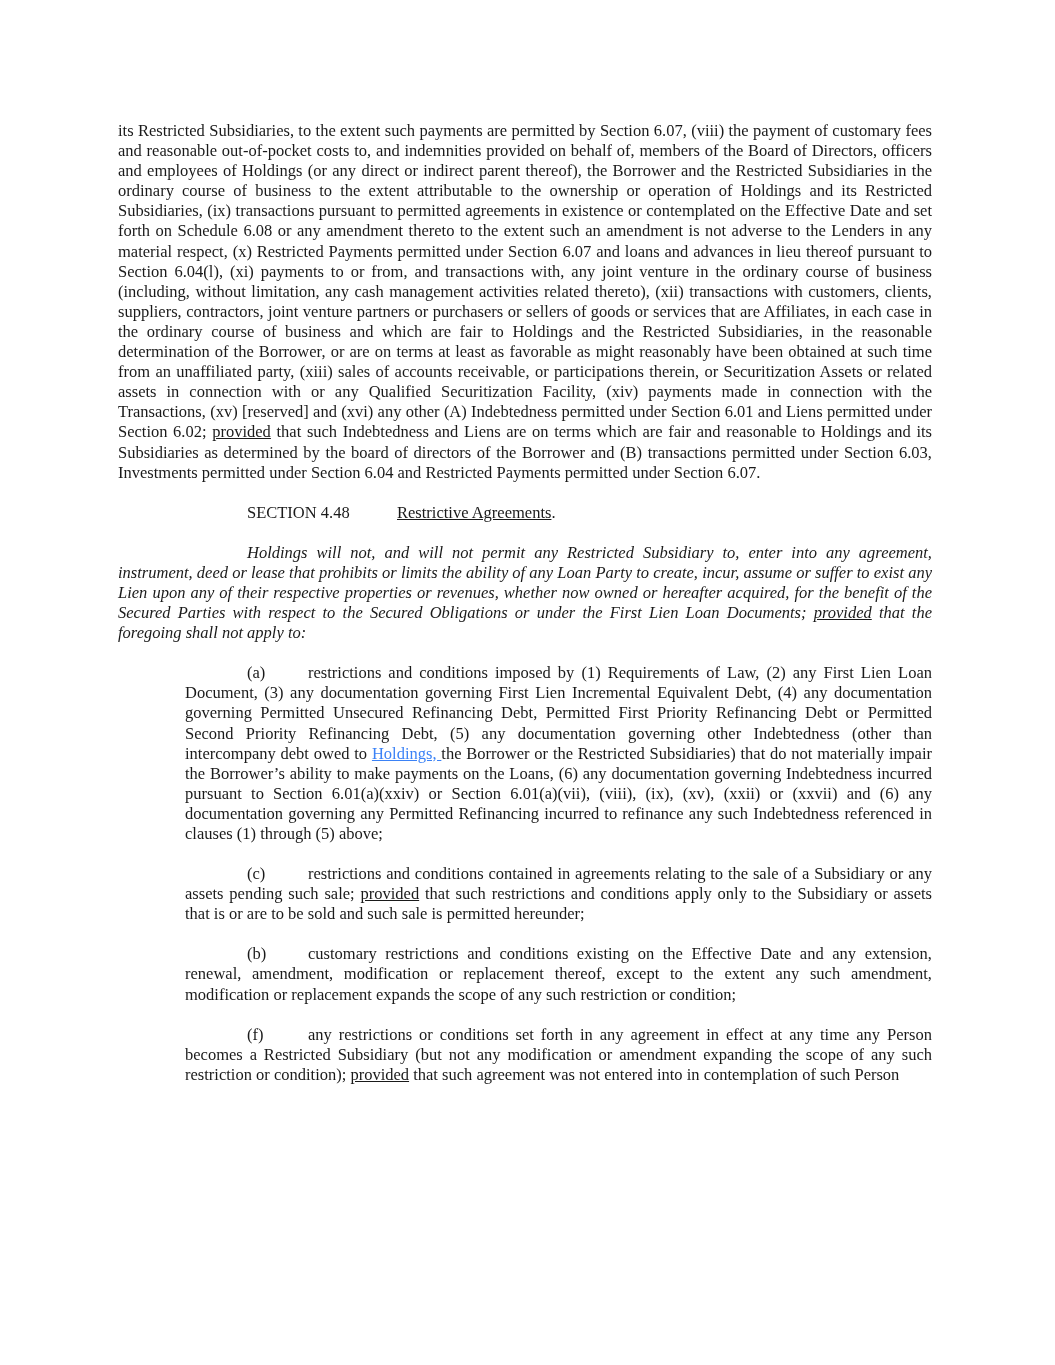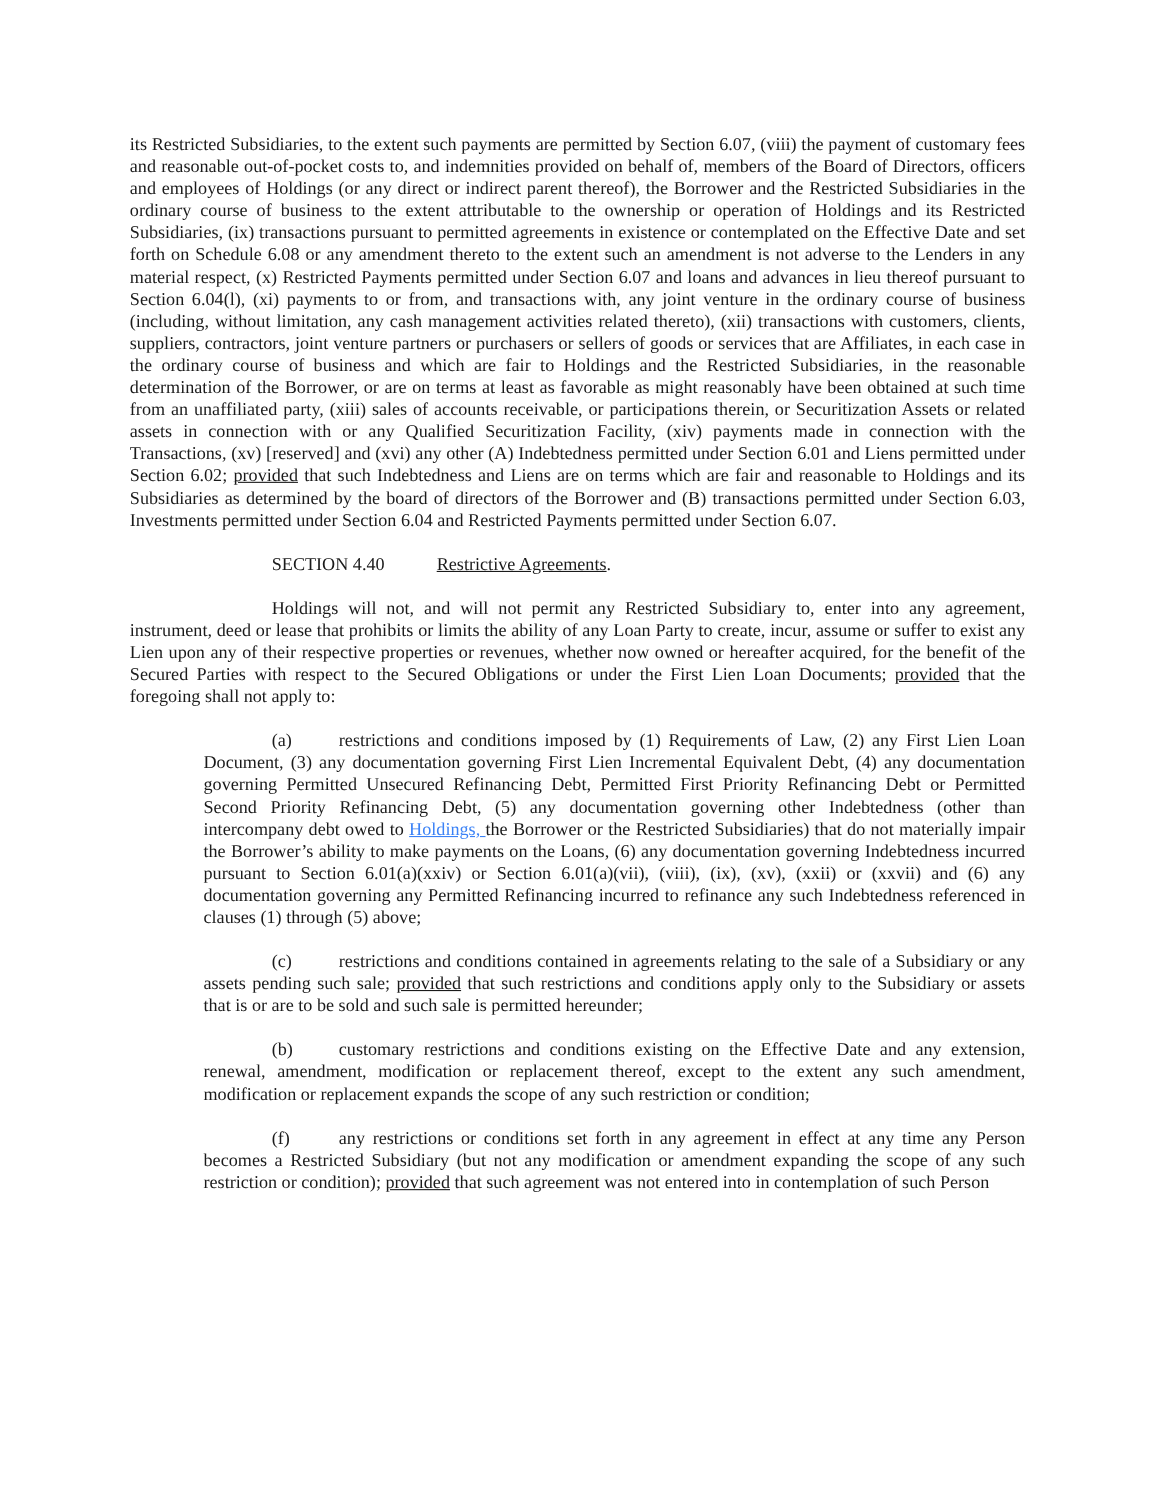--- a/index.html
+++ b/index.html
@@ -15,42 +15,42 @@
     position:absolute;
     left:118px; top:121px; width:814px;
     font-size:16.5px;
     line-height:20.1px;
     text-align:justify;
   }
   .content p { margin:0 0 20px 0; padding:0; }
   p.heading { margin-left:129px; text-align:left; }
   .htab { display:inline-block; width:150px; }
   .title-u { text-decoration:underline; }
-  p.intro { text-indent:129px; }
+  p.intro { text-indent:129px;font-style:italic; }
   p.clause { margin-left:67px; text-indent:62px; }
   .clause-label { display:inline-block; width:61px; text-indent:0; }
   .u { text-decoration:underline; }
   .ins { color:#3b82f6; text-decoration:underline; }
   .footer {
     position:absolute;
     top:1283px; left:0; width:100%;
     text-align:center;
     font-size:16.5px;
   }
 </style>
 </head>
 <body>
 
 <div class="page">
   <div class="content">
 
     <p><span>its Restricted Subsidiaries, to the extent such payments are permitted by Section 6.07, (viii) the payment of customary fees and reasonable out-of-pocket costs to, and indemnities provided on behalf of, members of the Board of Directors, officers and employees of Holdings (or any direct or indirect parent thereof), the Borrower and the Restricted Subsidiaries in the ordinary course of business to the extent attributable to the ownership or operation of Holdings and its Restricted Subsidiaries, (ix) transactions pursuant to permitted agreements in existence or contemplated on the Effective Date and set forth on Schedule 6.08 or any amendment thereto to the extent such an amendment is not adverse to the Lenders in any material respect, (x) Restricted Payments permitted under Section 6.07 and loans and advances in lieu thereof pursuant to Section 6.04(l), (xi) payments to or from, and transactions with, any joint venture in the ordinary course of business (including, without limitation, any cash management activities related thereto), (xii) transactions with customers, clients, suppliers, contractors, joint venture partners or purchasers or sellers of goods or services that are Affiliates, in each case in the ordinary course of business and which are fair to Holdings and the Restricted Subsidiaries, in the reasonable determination of the Borrower, or are on terms at least as favorable as might reasonably have been obtained at such time from an unaffiliated party, (xiii) sales of accounts receivable, or participations therein, or Securitization Assets or related assets in connection with or any Qualified Securitization Facility, (xiv) payments made in connection with the Transactions, (xv) [reserved] and (xvi) any other (A) Indebtedness permitted under Section 6.01 and Liens permitted under Section 6.02; </span><span class="u">provided</span><span> that such Indebtedness and Liens are on terms which are fair and reasonable to Holdings and its Subsidiaries as determined by the board of directors of the Borrower and (B) transactions permitted under Section 6.03, Investments permitted under Section 6.04 and Restricted Payments permitted under Section 6.07.</span></p>
 
     <p class="heading">
-      <span class="htab">SECTION 4.40</span><span class="title-u">Restrictive Agreements</span><span>.</span>
+      <span class="htab">SECTION 4.48</span><span class="title-u">Restrictive Agreements</span><span>.</span>
     </p>
 
     <p class="intro"><span>Holdings will not, and will not permit any Restricted Subsidiary to, enter into any agreement, instrument, deed or lease that prohibits or limits the ability of any Loan Party to create, incur, assume or suffer to exist any Lien upon any of their respective properties or revenues, whether now owned or hereafter acquired, for the benefit of the Secured Parties with respect to the Secured Obligations or under the First Lien Loan Documents; </span><span class="u">provided</span><span> that the foregoing shall not apply to:</span></p>
 
     <p class="clause">
       <span class="clause-label">(a)</span><span><span>restrictions and conditions imposed by (1) Requirements of Law, (2) any First Lien Loan Document, (3) any documentation governing First Lien Incremental Equivalent Debt, (4) any documentation governing Permitted Unsecured Refinancing Debt, Permitted First Priority Refinancing Debt or Permitted Second Priority Refinancing Debt, (5) any documentation governing other Indebtedness (other than intercompany debt owed to </span><span class="ins">Holdings, </span><span>the Borrower or the Restricted Subsidiaries) that do not materially impair the Borrower’s ability to make payments on the Loans, (6) any documentation governing Indebtedness incurred pursuant to Section 6.01(a)(xxiv) or Section 6.01(a)(vii), (viii), (ix), (xv), (xxii) or (xxvii) and (6) any documentation governing any Permitted Refinancing incurred to refinance any such Indebtedness referenced in clauses (1) through (5) above;</span></span>
     </p>
 
     <p class="clause">
       <span class="clause-label">(c)</span><span><span>restrictions and conditions contained in agreements relating to the sale of a Subsidiary or any assets pending such sale; </span><span class="u">provided</span><span> that such restrictions and conditions apply only to the Subsidiary or assets that is or are to be sold and such sale is permitted hereunder;</span></span>

